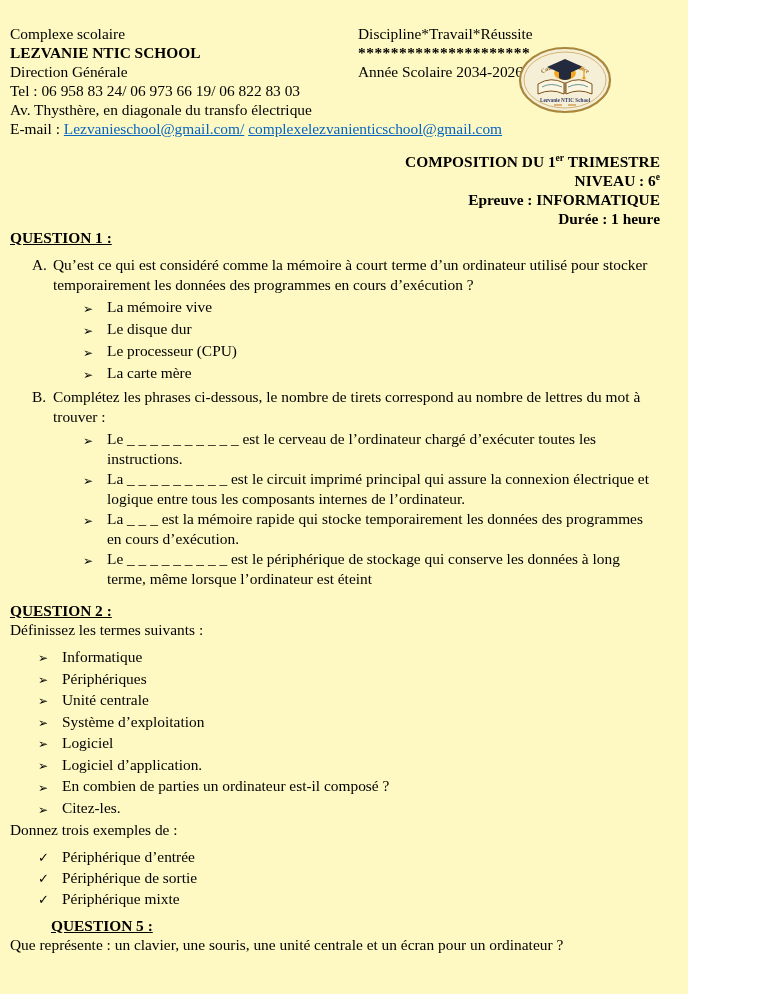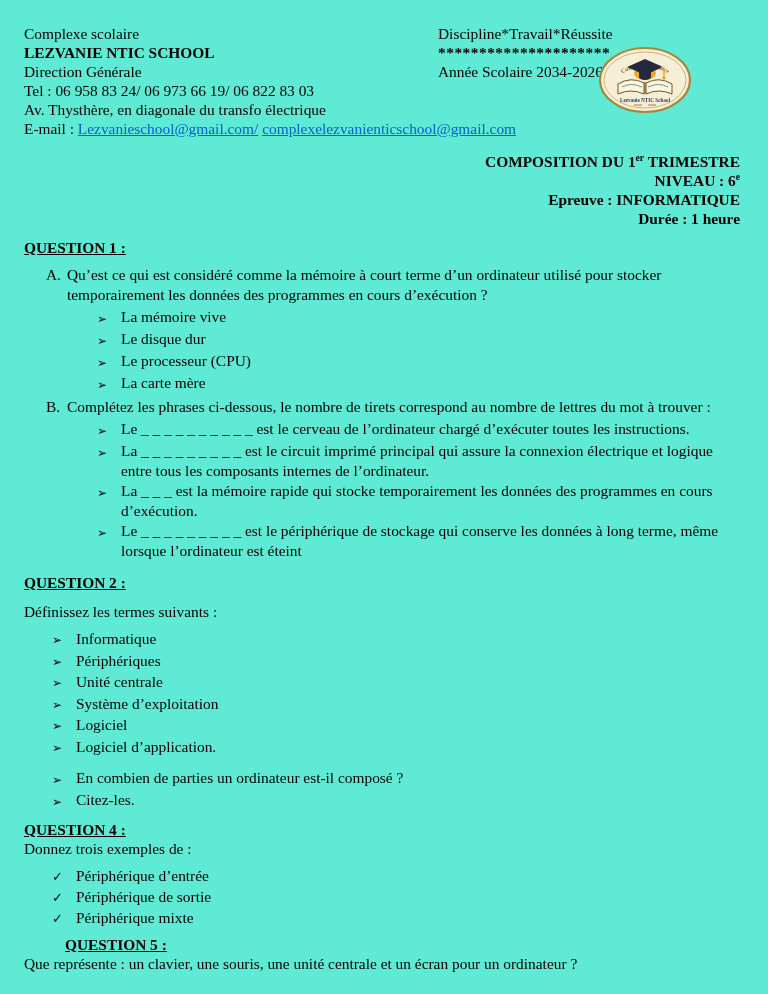--- a/index.html
+++ b/index.html
@@ -1,35 +1,35 @@
 <!DOCTYPE html>
 <html><head>
 <meta charset="utf-8">
 <style>
   * { margin:0; padding:0; box-sizing:border-box; }
   html,body { background:#ffffff; }
   .page {
-    width:768px; height:994px; background:#5eead4; overflow:hidden; position:relative;
+    width:688px; height:994px; background:#fef9c3; overflow:hidden; position:relative;
     font-family:"Liberation Serif","DejaVu Serif",serif;
-    font-size:15.4px; color:#000; padding:24px 28px 0 24px;
+    font-size:15.4px; color:#000; padding:24px 28px 0 10px;
   }
   .hdr-top { display:flex; }
   .hdr-left { flex:1; }
   .hdr-right { width:190px; margin-right:112px; }
   .hdr-left > div, .hdr-right > div, .hline { line-height:19px; white-space:nowrap; }
   .bold { font-weight:bold; }
   .stars { letter-spacing:0.5px; }
   a.email { color:#0563C1; text-decoration:underline; cursor:pointer; }
   .logo { position:absolute; top:22px; right:48px; width:94px; height:68px; }
   .title-block { text-align:right; font-weight:bold; margin-top:14px; }
   .title-block > div { line-height:19px; }
   sup { font-size:0.62em; vertical-align:super; line-height:0; }
   .qhead-wrap { line-height:19px; }
   .qhead { font-weight:bold; text-decoration:underline; }
-  .mt10 { margin-top:10px; } .mt12 { margin-top:12px; } .mt8 { margin-top:8px; }
+  .mt10 { } .mt12 { margin-top:12px; } .mt8 { margin-top:8px; }
   .mt6 { margin-top:6px;margin-left:41px; } .mt2 { margin-top:2px; }
   .lrow { display:flex; line-height:20px; }
   .lrow .txt { flex:1; }
   .alpha { margin-left:22px; }
   .alpha .lbl { flex:none; width:21px; }
   .ind2 { margin-left:73px; }   
   .ind1 { margin-left:28px; }   
   .chk  { margin-left:28px; }   
   .marker { flex:none; width:24px; font-family:"DejaVu Sans",sans-serif; font-size:12px; padding-top:2px; }
   .marker.check { font-size:13px; padding-top:1px; }
@@ -179,23 +179,20 @@
     <div class="lrow ind1">
       <span class="marker">➢</span>
       <span class="txt">En combien de parties un ordinateur est-il composé ?</span>
     </div>
     <div class="lrow ind1">
       <span class="marker">➢</span>
       <span class="txt">Citez-les.</span>
     </div>
   </div>
 
-  <div class="qhead-wrap mt8">
-    <span class="qhead">QUESTION 4 :</span>
-  </div>
   <div class="plain">Donnez trois exemples de :</div>
 
   <div class="mt8">
     <div class="lrow chk">
       <span class="marker check">✓</span>
       <span class="txt">Périphérique d’entrée</span>
     </div>
     <div class="lrow chk">
       <span class="marker check">✓</span>
       <span class="txt">Périphérique de sortie</span>

